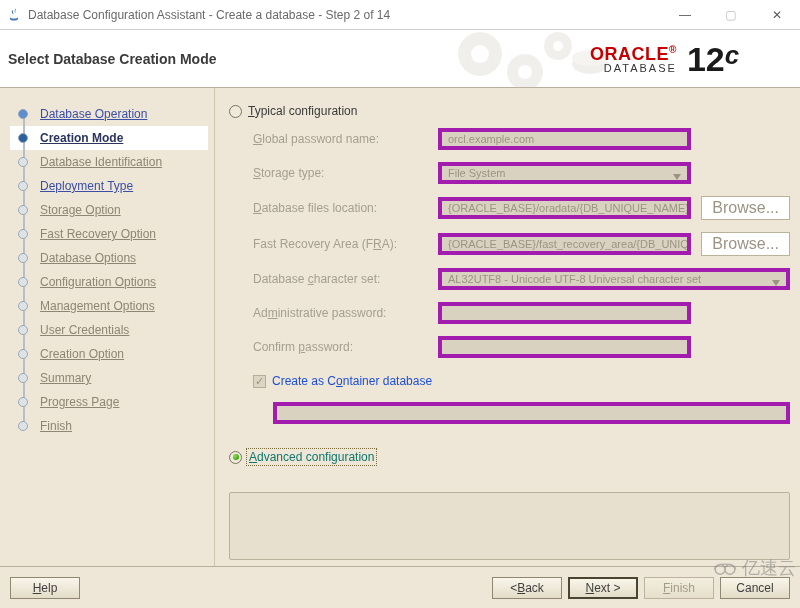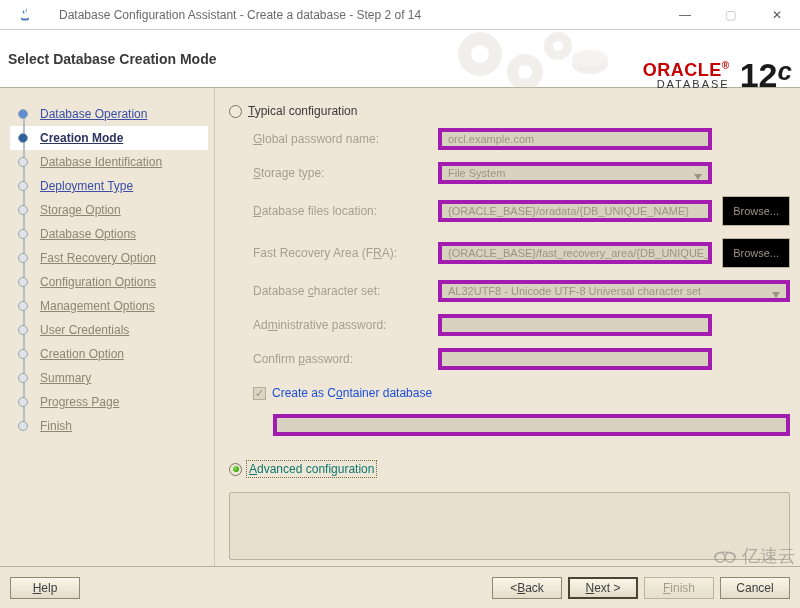--- a/index.html
+++ b/index.html
@@ -11,23 +11,22 @@
     display: flex;
     flex-direction: column;
   }
   
   .titlebar {
     height: 30px;
     background: #ffffff;
     border-bottom: 1px solid #d0d0d0;
     display: flex;
     align-items: center;
-    padding-left: 17px;
+    padding-left: 6px;
     color: #5a5a5a;
-    gap: 20px;
   }
   .titlebar .java-icon {
     width: 16px; height: 16px;
     margin-right: 6px;
     display: inline-flex; align-items: center; justify-content: center;
   }
   .titlebar .title-text { flex: 1; font-size: 12px; color: #6a6a6a; }
   .titlebar .win-controls { display: flex; }
   .titlebar .win-btn {
     width: 46px; height: 30px;
@@ -51,26 +50,25 @@
     color: #3b3b3b;
   }
   .banner .gear-decor {
     position: absolute;
     right: 180px; top: -6px;
     width: 180px; height: 72px;
     opacity: 0.24;
   }
   .banner .oracle-brand {
     position: absolute;
-    right: 0; top: 16px;
+    right: 0; top: 0;
     width: 210px; height: 58px;
     display: flex;
     align-items: center;
-    justify-content: flex-end;
-    padding-right: 8px;
+    justify-content: flex-start;
   }
   .oracle-word { font-family: Arial, sans-serif; font-weight: bold; color: #c60000; font-size: 18px; letter-spacing: 0.5px; line-height: 1; }
   .oracle-reg  { font-size: 10px; color: #c60000; vertical-align: top; }
   .oracle-db   { font-family: Arial, sans-serif; color:#333; font-size: 11px; letter-spacing: 2px; text-align: right; line-height: 1; }
   .oracle-12c  { font-family: Arial, sans-serif; font-weight: bold; color:#1a1a1a; font-size: 34px; margin-left: 10px; line-height: 1; }
   .oracle-12c .c { font-style: italic; font-size: 26px; vertical-align: top; }
   
   .content {
     display: flex;
     flex: 1;
@@ -189,26 +187,26 @@
   .ctrl.dd { position: relative; padding-right: 18px; }
   .ctrl.dd::after {
     content: "";
     position: absolute; right: 6px; top: 8px;
     width: 0; height: 0;
     border-left: 4px solid transparent;
     border-right: 4px solid transparent;
     border-top: 6px solid #9b9483;
   }
   .btn-browse {
-    height: 30px;
+    height: 24px;
     padding: 0 10px;
     border: 1px solid #bbb29c;
-    background: #000000;
+    background: #ffffff;
     color: #9b9483;
-    font-size: 11px;
+    font-size: 16px;
     display: flex; align-items: center; justify-content: center;
   }
   .chk-row { display: flex; align-items: center; margin-left: 24px; margin-top: 16px; }
   .chk {
     width: 13px; height: 13px;
     border: 1px solid #b5ad97;
     background: #dcd5c3;
     margin-right: 6px;
     display:flex; align-items:center; justify-content:center;
     font-size: 11px; color:#9b9483;
@@ -246,21 +244,21 @@
     color: #3e3e3e;
     display:flex; align-items:center; justify-content:center;
     padding: 0 10px;
   }
   .ftr-btn.disabled { color: #a39c88; border-color:#bbb39c; background: linear-gradient(#f3eedf,#e5dfcb); }
   .ftr-btn.primary   { border: 2px solid #4a4433; }
   .ftr-btn .ul { text-decoration: underline; }
   .footer .spacer { flex: 1; }
   .watermark {
     position: absolute;
-    right: 4px; bottom: 40px;
+    right: 4px; bottom: 28px;
     display:flex; align-items:center; gap:3px;
     opacity: 0.55;
     font-family: "Microsoft YaHei", sans-serif;
     font-size: 18px; color:#808080;
     pointer-events: none;
   }
   .watermark svg { width:28px; height:18px; }
 </style>
 </head>
 <body>
@@ -326,26 +324,26 @@
           <span class="s-label link">Deployment Type</span>
         </li>
         <li>
           <span class="track"></span>
           <span class="bullet"></span>
           <span class="s-label">Storage Option</span>
         </li>
         <li>
           <span class="track"></span>
           <span class="bullet"></span>
+          <span class="s-label">Fast Recovery Option</span>
+        </li>
+        <li>
+          <span class="track"></span>
+          <span class="bullet"></span>
           <span class="s-label">Database Options</span>
-        </li>
-        <li>
-          <span class="track"></span>
-          <span class="bullet"></span>
-          <span class="s-label">Fast Recovery Option</span>
         </li>
         <li>
           <span class="track"></span>
           <span class="bullet"></span>
           <span class="s-label">Configuration Options</span>
         </li>
         <li>
           <span class="track"></span>
           <span class="bullet"></span>
           <span class="s-label">Management Options</span>

